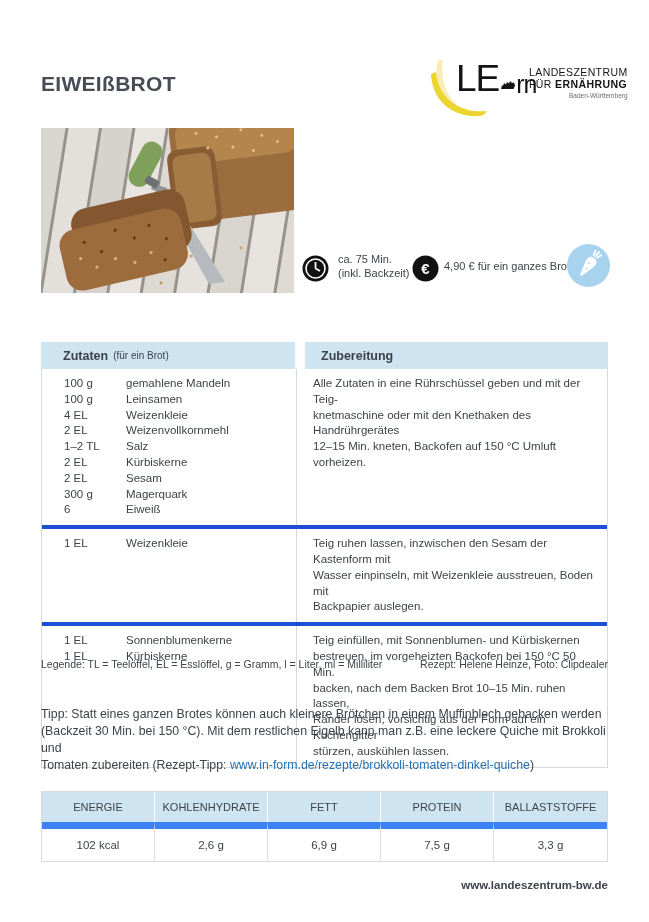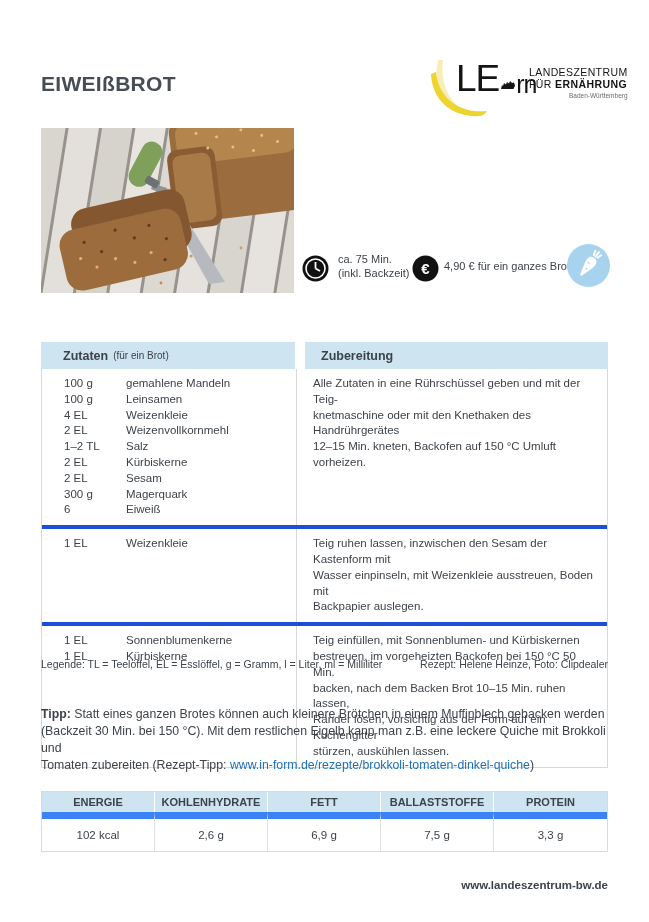--- a/index.html
+++ b/index.html
@@ -44,30 +44,30 @@
   .ingline{display:flex;line-height:15.8px;}
   .ing-amount{width:62px;flex:none;}
   .prepcell{padding:7px 10px 7px 16px;border-left:1px solid #d8d8d8;
             white-space:pre-line;line-height:15.8px;}
   
   .legend{position:absolute;left:41px;top:658px;width:567px;font-size:10.5px;
           display:flex;justify-content:space-between;}
   
   .tip{position:absolute;left:41px;top:694px;width:570px;font-size:12.3px;
        line-height:17px;white-space:pre-line;}
-  .tip b{font-weight:bold;}
+  .tip b{font-weight:normal;}
   .tip a{color:#1f6fb2;text-decoration:none;}
   
   .nheading{position:absolute;left:41px;top:760px;font-size:12.5px;font-weight:bold;
             color:#3c434a;letter-spacing:.2px;margin-top:39px;}
   .nheading .note{font-weight:normal;font-size:10.5px;letter-spacing:0;margin-left:4px;}
   .ntable{position:absolute;left:41px;top:791px;width:565px;border:1px solid #d9d9d9;}
   .nrow{display:grid;grid-template-columns:repeat(5,1fr);}
-  .nhcell{background:#cfe4f1;height:20px;display:flex;align-items:center;justify-content:center;
-          font-weight:bold;font-size:11px;color:#3c434a;border-right:1px solid #fff;}
+  .nhcell{background:#cfe4f1;height:30px;display:flex;align-items:center;justify-content:center;
+          font-weight:normal;font-size:11px;color:#3c434a;border-right:1px solid #fff;}
   .nhcell:last-child{border-right:none;}
   .nvcell{height:32px;display:flex;align-items:center;justify-content:center;
           font-size:11.5px;border-right:1px solid #e0e0e0;border-top:7px solid #3b82f6;}
   .nvcell:last-child{border-right:none;}
   
   .footer{position:absolute;left:41px;top:879px;width:567px;text-align:right;
           font-size:11.5px;font-weight:bold;color:#3d4349;}
 </style>
 </head>
 <body>
@@ -284,22 +284,22 @@
 
   <div class="nheading">
     <span>NÄHRWERTE PRO PORTION</span><span class="note">(1 Scheibe ca. 45 g)</span>
   </div>
 
   <div class="ntable">
     <div class="nrow">
       <div class="nhcell">ENERGIE</div>
       <div class="nhcell">KOHLENHYDRATE</div>
       <div class="nhcell">FETT</div>
+      <div class="nhcell">PROTEIN</div>
       <div class="nhcell">BALLASTSTOFFE</div>
-      <div class="nhcell">PROTEIN</div>
     </div>
     <div class="nrow">
       <div class="nvcell">102 kcal</div>
       <div class="nvcell">2,6 g</div>
       <div class="nvcell">6,9 g</div>
       <div class="nvcell">7,5 g</div>
       <div class="nvcell">3,3 g</div>
     </div>
   </div>
 

